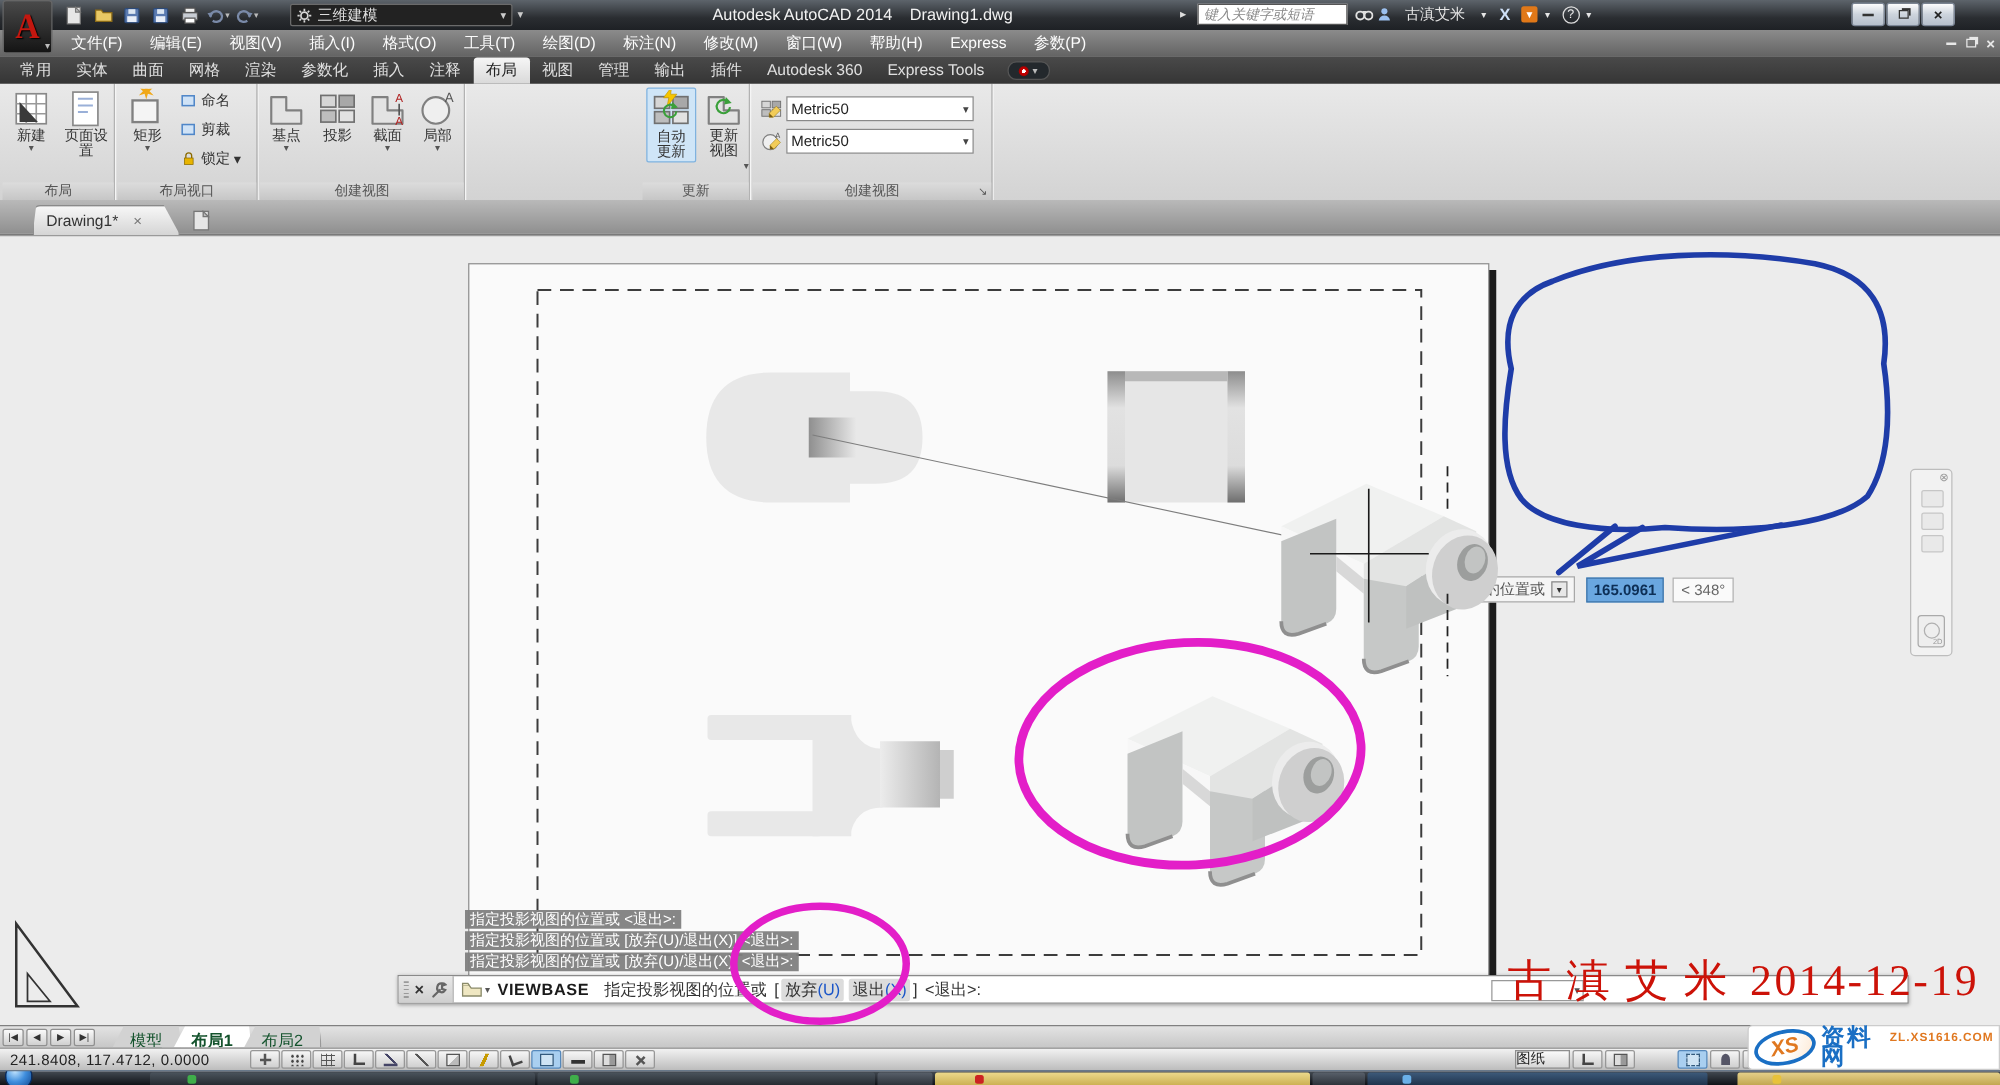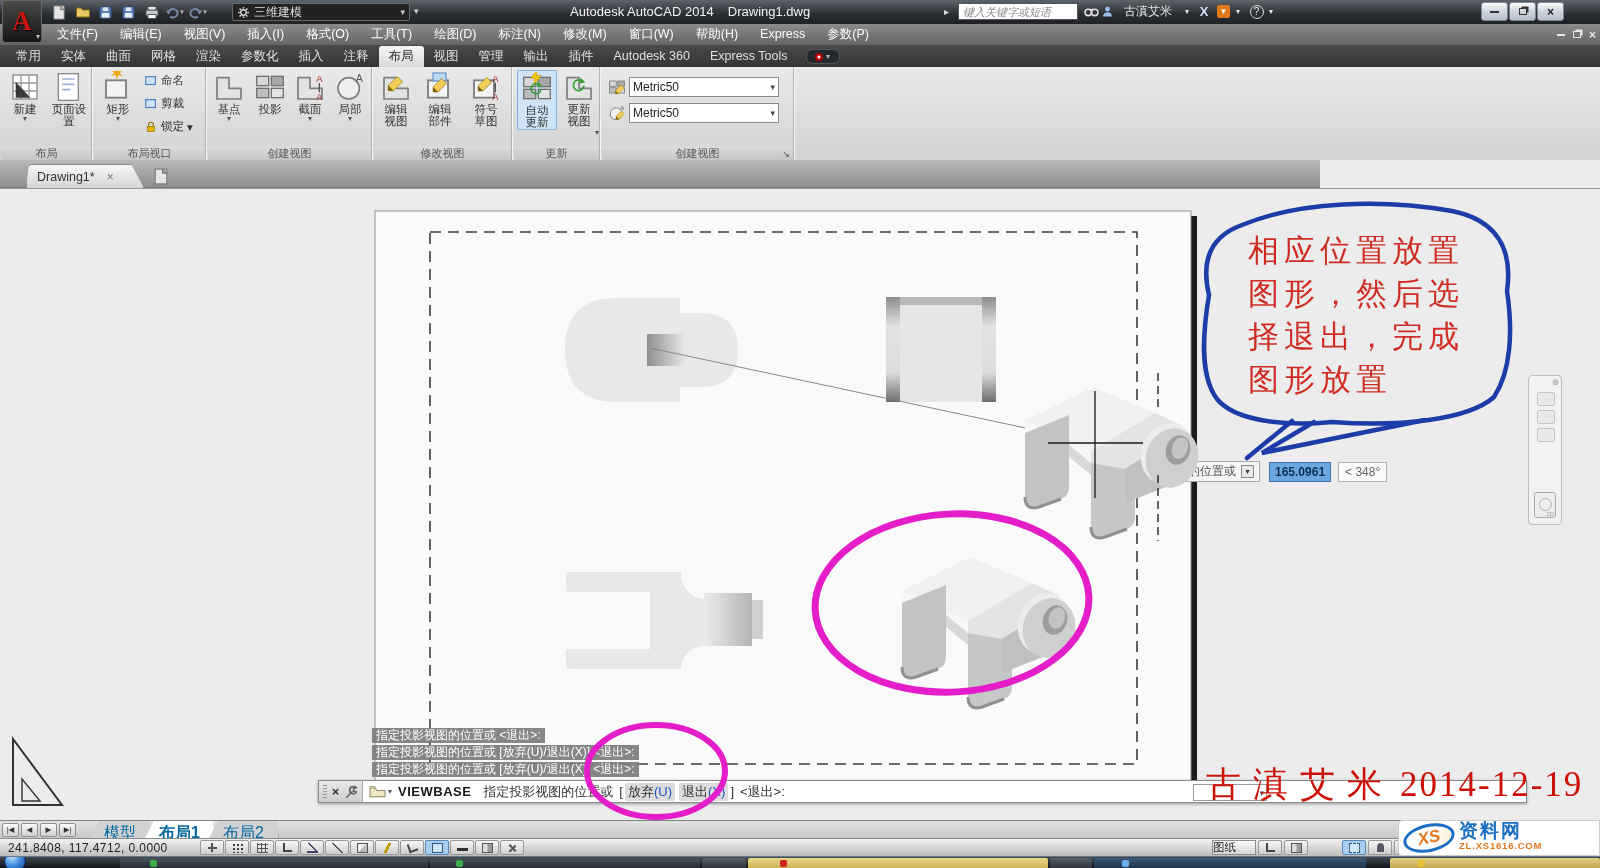--- a/index.html
+++ b/index.html
@@ -51,21 +51,21 @@
 .rbtn svg.big{width:34px;height:32px}
 .rbtn .car{font-size:8px;color:#555;line-height:7px}
 .rbtn.sel{background:#cfe5f7;border:1px solid #7fb2df;border-radius:2px;top:3px;padding:1px}
 .smrow{position:absolute;display:flex;align-items:center;gap:3px;font-size:11.5px;color:#333;white-space:nowrap}
 .combo{height:20px;background:#fff;border:1px solid #898989;display:flex;align-items:center;font-size:12px;color:#222;padding:0 3px;width:150px}
 .combo .cv{flex:1}
 .combo .car{font-size:9px;color:#444}
 .pexp{position:absolute;right:3px;bottom:1px;font-size:9px;color:#555}
 
 
-#doctabs{left:0;top:160px;width:1320px;height:28px;background:linear-gradient(#b9b9b9,#8f8f8f);z-index:13;border-bottom:1px solid #7a7a7a}
+#doctabs{left:0;top:160px;width:1600px;height:28px;background:linear-gradient(#b9b9b9,#8f8f8f);z-index:13;border-bottom:1px solid #7a7a7a}
 .dtab{position:absolute;left:26px;top:4px;width:118px;height:24px;background:linear-gradient(#f7f7f7,#d5d5d5);border:1px solid #8a8a8a;border-bottom:none;border-radius:6px 6px 0 0;clip-path:polygon(0 100%,3px 0,calc(100% - 13px) 0,100% 100%);display:flex;align-items:center;padding:0 10px;font-size:12.5px;color:#333}
 .dtab .x{margin-left:12px;color:#777;font-size:12px}
 .newtab{position:absolute;left:152px;top:7px}
 
 
 #canvas{left:0;top:188px;width:1600px;height:632px;background:#ececec;overflow:hidden;border-top:1px solid #9a9a9a}
 #basesvg,#oversvg{position:absolute;left:0;top:0}
 #oversvg{z-index:50;pointer-events:none}
 .bubbletext{position:absolute;left:1248px;top:40px;z-index:15;color:#ce2c24;font-size:31px;line-height:43px;letter-spacing:5px;font-family:"Liberation Serif","DejaVu Serif",serif;white-space:nowrap}
 .hist{position:absolute;left:372px;z-index:20;display:flex;flex-direction:column;gap:2px}
@@ -90,21 +90,21 @@
 .navstrip{position:absolute;left:1528px;top:186px;width:34px;height:150px;background:rgba(243,243,243,.85);border:1px solid #bdbdbd;border-radius:4px;z-index:10}
 .navx{position:absolute;right:2px;top:1px;font-size:9px;color:#999}
 .navwheel{position:absolute;left:5px;bottom:6px;width:22px;height:26px;border:1px solid #aaa;border-radius:3px;background:#eee}
 .navwheel .c{position:absolute;left:4px;top:5px;width:13px;height:13px;border:1.5px solid #b0b0b0;border-radius:50%}
 .navwheel .t{position:absolute;right:1px;bottom:0;font-size:6px;color:#999}
 .navic{position:absolute;left:8px;width:18px;height:14px;border:1px solid #c6c6c6;border-radius:2px;background:#e9e9e9}
 
 
 #ltabs{left:0;top:820px;width:1600px;height:18px;background:linear-gradient(#e3e3e3,#c7c7c7);border-top:1px solid #808080;display:flex;align-items:center;z-index:20}
 .lnav{width:17px;height:14px;margin-left:2px;background:linear-gradient(#fafafa,#d0d0d0);border:1px solid #909090;border-radius:2px;font-size:7.5px;color:#333;display:flex;align-items:center;justify-content:center}
-.ltab{height:17px;line-height:16px;padding:4px 14px;font-size:16px;color:#0369a1;background:#d2d2d2;clip-path:polygon(9px 0,calc(100% - 2px) 0,100% 100%,0 100%);border-right:1px solid #999;margin-left:-6px}
+.ltab{height:17px;line-height:16px;padding:4px 14px;font-size:13px;color:#14532d;background:#d2d2d2;clip-path:polygon(9px 0,calc(100% - 2px) 0,100% 100%,0 100%);border-right:1px solid #999;margin-left:-6px}
 .ltab.first{margin-left:14px}
 .ltab.active{background:#fff;font-weight:bold}
 
 
 #sbar{left:0;top:838px;width:1600px;height:18px;background:linear-gradient(#f2f2f2,#bdbdbd);border-top:1px solid #8a8a8a;z-index:20}
 .coords{position:absolute;left:8px;top:2px;font-size:12px;color:#222;letter-spacing:.4px}
 .sbrow{position:absolute;left:200px;top:1px;display:flex;gap:1px}
 .sbtn{width:24px;height:15px;background:linear-gradient(#f6f6f6,#cfcfcf);border:1px solid #979797;border-radius:2px;display:flex;align-items:center;justify-content:center}
 .sbtn.on{background:#a9cff0;border-color:#5588bb}
 .gly{width:11px;height:10px}
@@ -125,21 +125,21 @@
 
 
 #taskbar{left:0;top:856px;width:1600px;height:12px;background:linear-gradient(#434a52,#101318);z-index:30;border-top:1px solid #68788a;overflow:hidden}
 .orb{position:absolute;left:4px;top:-7px;width:22px;height:22px;border-radius:50%;background:radial-gradient(circle at 35% 30%,#bfe3ff,#3f8edd 45%,#0d3f86);border:1px solid #072a5e}
 .titem{position:absolute;top:1px;height:11px;border-radius:2px 2px 0 0}
 .tdot{position:absolute;top:2px;width:7px;height:7px;border-radius:2px}
 
 
 #wm{position:absolute;left:1398px;top:820px;width:202px;height:36px;background:#fff;border:1px solid #ccc;border-radius:4px 0 0 4px;z-index:60;display:flex;align-items:center;padding:2px 4px;gap:4px}
 .wmlogo{width:52px;height:28px;border:3px solid #1a6fc4;border-radius:50%;transform:rotate(-12deg);display:flex;align-items:center;justify-content:center;font-style:italic;font-weight:bold;font-size:17px;color:#e07820;background:linear-gradient(120deg,#fff 55%,#fde8d2)}
-.wmtxt{display:flex;flex-direction:column;line-height:15px}
+.wmtxt{display:flex;flex-direction:row;line-height:15px}
 .wmtitle{color:#1a6fc4;font-weight:bold;font-size:19px;letter-spacing:2px}
 .wmdomain{color:#e07820;font-weight:bold;font-size:9.5px;letter-spacing:.8px}
 </style>
 </head>
 <body>
 
 <svg width="0" height="0" style="position:absolute">
   <defs>
     <linearGradient id="gTL" x1="0" y1="0" x2="1" y2="0">
       <stop offset="0" stop-color="#8f8f8f"></stop>
@@ -465,46 +465,20 @@
     <div class="rbtn" style="left:123px;width:38px">
       <svg class="big">
           <use href="#sym-circleA"></use>
         </svg>
       <span>局部</span>
       <span class="car">▾</span>
     </div>
     <div class="ptitle">创建视图</div>
   </div>
 
-  <div class="panel" style="left:374px;width:138px">
-    <div class="rbtn" style="left:2px;width:40px">
-      <svg class="big">
-          <use href="#sym-lview"></use>
-          <use href="#sym-pencil" x="7" y="4" width="18" height="18"></use>
-        </svg>
-      <span style="width:28px">编辑视图</span>
-    </div>
-    <div class="rbtn" style="left:46px;width:40px">
-      <svg class="big">
-          <use href="#sym-rect"></use>
-          <rect x="10" y="2" width="13" height="8" fill="#bcd8f0" stroke="#4f86c8"></rect>
-          <use href="#sym-pencil" x="8" y="6" width="17" height="17"></use>
-        </svg>
-      <span style="width:28px">编辑部件</span>
-    </div>
-    <div class="rbtn" style="left:92px;width:40px">
-      <svg class="big">
-          <use href="#sym-rect"></use>
-          <use href="#sym-aA"></use>
-          <use href="#sym-pencil" x="7" y="5" width="17" height="17"></use>
-        </svg>
-      <span style="width:28px">符号草图</span>
-    </div>
-    <div class="ptitle">修改视图</div>
-  </div>
 
   <div class="panel" style="left:514px;width:86px">
     <div class="rbtn sel" style="left:3px;width:40px">
       <svg class="big">
           <use href="#sym-panes"></use>
           <use href="#sym-bolt" x="8" y="-3" width="17" height="17"></use>
           <use href="#sym-refresh" x="8" y="9" width="15" height="15"></use>
         </svg>
       <span style="width:28px">自动更新</span>
     </div>
@@ -621,26 +595,20 @@
     <ellipse cx="952" cy="602" rx="137" ry="89" fill="none" stroke="#e31ec8" stroke-width="7" transform="rotate(-3 952 602)"></ellipse>
     <ellipse cx="656" cy="770" rx="69" ry="46" fill="none" stroke="#e31ec8" stroke-width="6"></ellipse>
 
     <g fill="none" stroke="#1e3ca8" stroke-width="4.5" stroke-linecap="round">
       <path d="M1242,224 C1300,200 1382,198 1452,210 C1497,219 1513,248 1507,290 C1513,330 1511,370 1494,396 C1468,419 1400,426 1332,421 C1282,426 1234,419 1217,398 C1199,374 1203,330 1209,294 C1200,256 1214,234 1242,224 Z"></path>
       <path d="M1292,420 L1247,457"></path>
       <path d="M1314,421 L1262,452 L1425,419"></path>
     </g>
   </svg>
 
-  <div class="bubbletext">
-    <div>相应位置放置</div>
-    <div>图形，然后选</div>
-    <div>择退出，完成</div>
-    <div>图形放置</div>
-  </div>
 
   <div class="tipgroup">
     <span class="tiplabel">
       <span>指定投影视图的位置或</span>
       <span class="tipkb">▾</span>
     </span>
     <span class="tipval">165.0961</span>
     <span class="tipang">&lt; 348°</span>
   </div>
 

